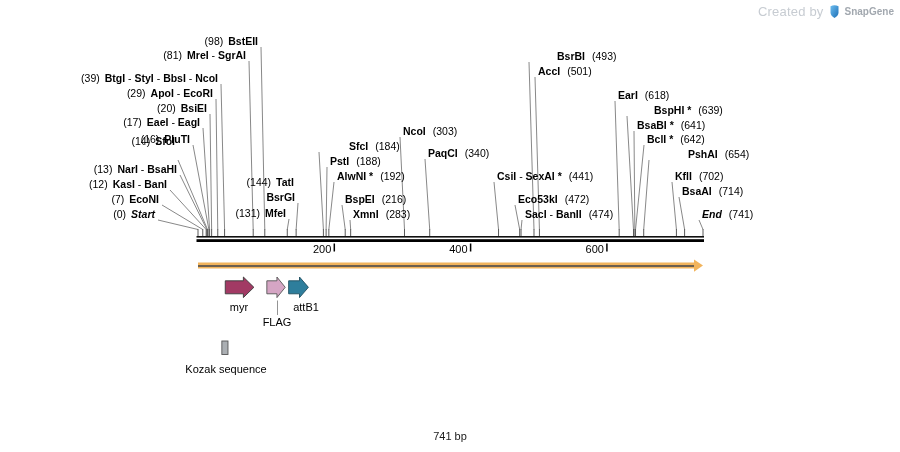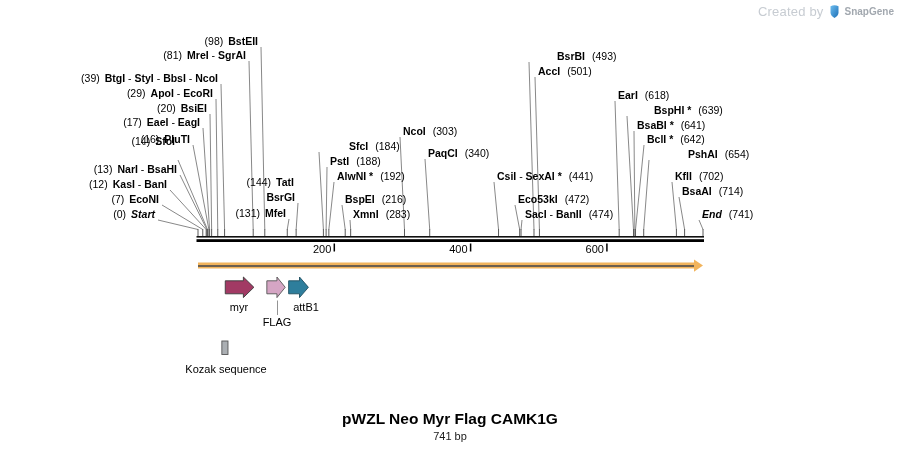--- a/index.html
+++ b/index.html
@@ -167,15 +167,14 @@
       <div class="site-label" style="top: 90px; left: 618px;"><span class="nm">EarI</span><span class="num numR">(618)</span></div>
       <div class="site-label" style="top: 105px; left: 630px; padding-left: 24px;"><span class="nm">BspHI *</span><span class="num numR">(639)</span></div>
       <div class="site-label" style="top: 120px; left: 637px;"><span class="nm">BsaBI *</span><span class="num numR">(641)</span></div>
       <div class="site-label" style="top: 134px; left: 647px;"><span class="nm">BclI *</span><span class="num numR">(642)</span></div>
       <div class="site-label" style="top: 149px; left: 652px; margin-left: 36px;"><span class="nm">PshAI</span><span class="num numR">(654)</span></div>
       <div class="site-label" style="top: 171px; left: 675px;"><span class="nm">KflI</span><span class="num numR">(702)</span></div>
       <div class="site-label" style="top: 186px; left: 682px;"><span class="nm">BsaAI</span><span class="num numR">(714)</span></div>
       <div class="site-label ital" style="top: 209px; left: 702px;"><span class="nm">End</span><span class="num numR">(741)</span></div>
     </div>
 
-  <div class="map-title">pWZL Neo Myr Flag CAMK1G</div>
   <div class="map-sub">741 bp</div>
 </div>
 
 </body></html>

